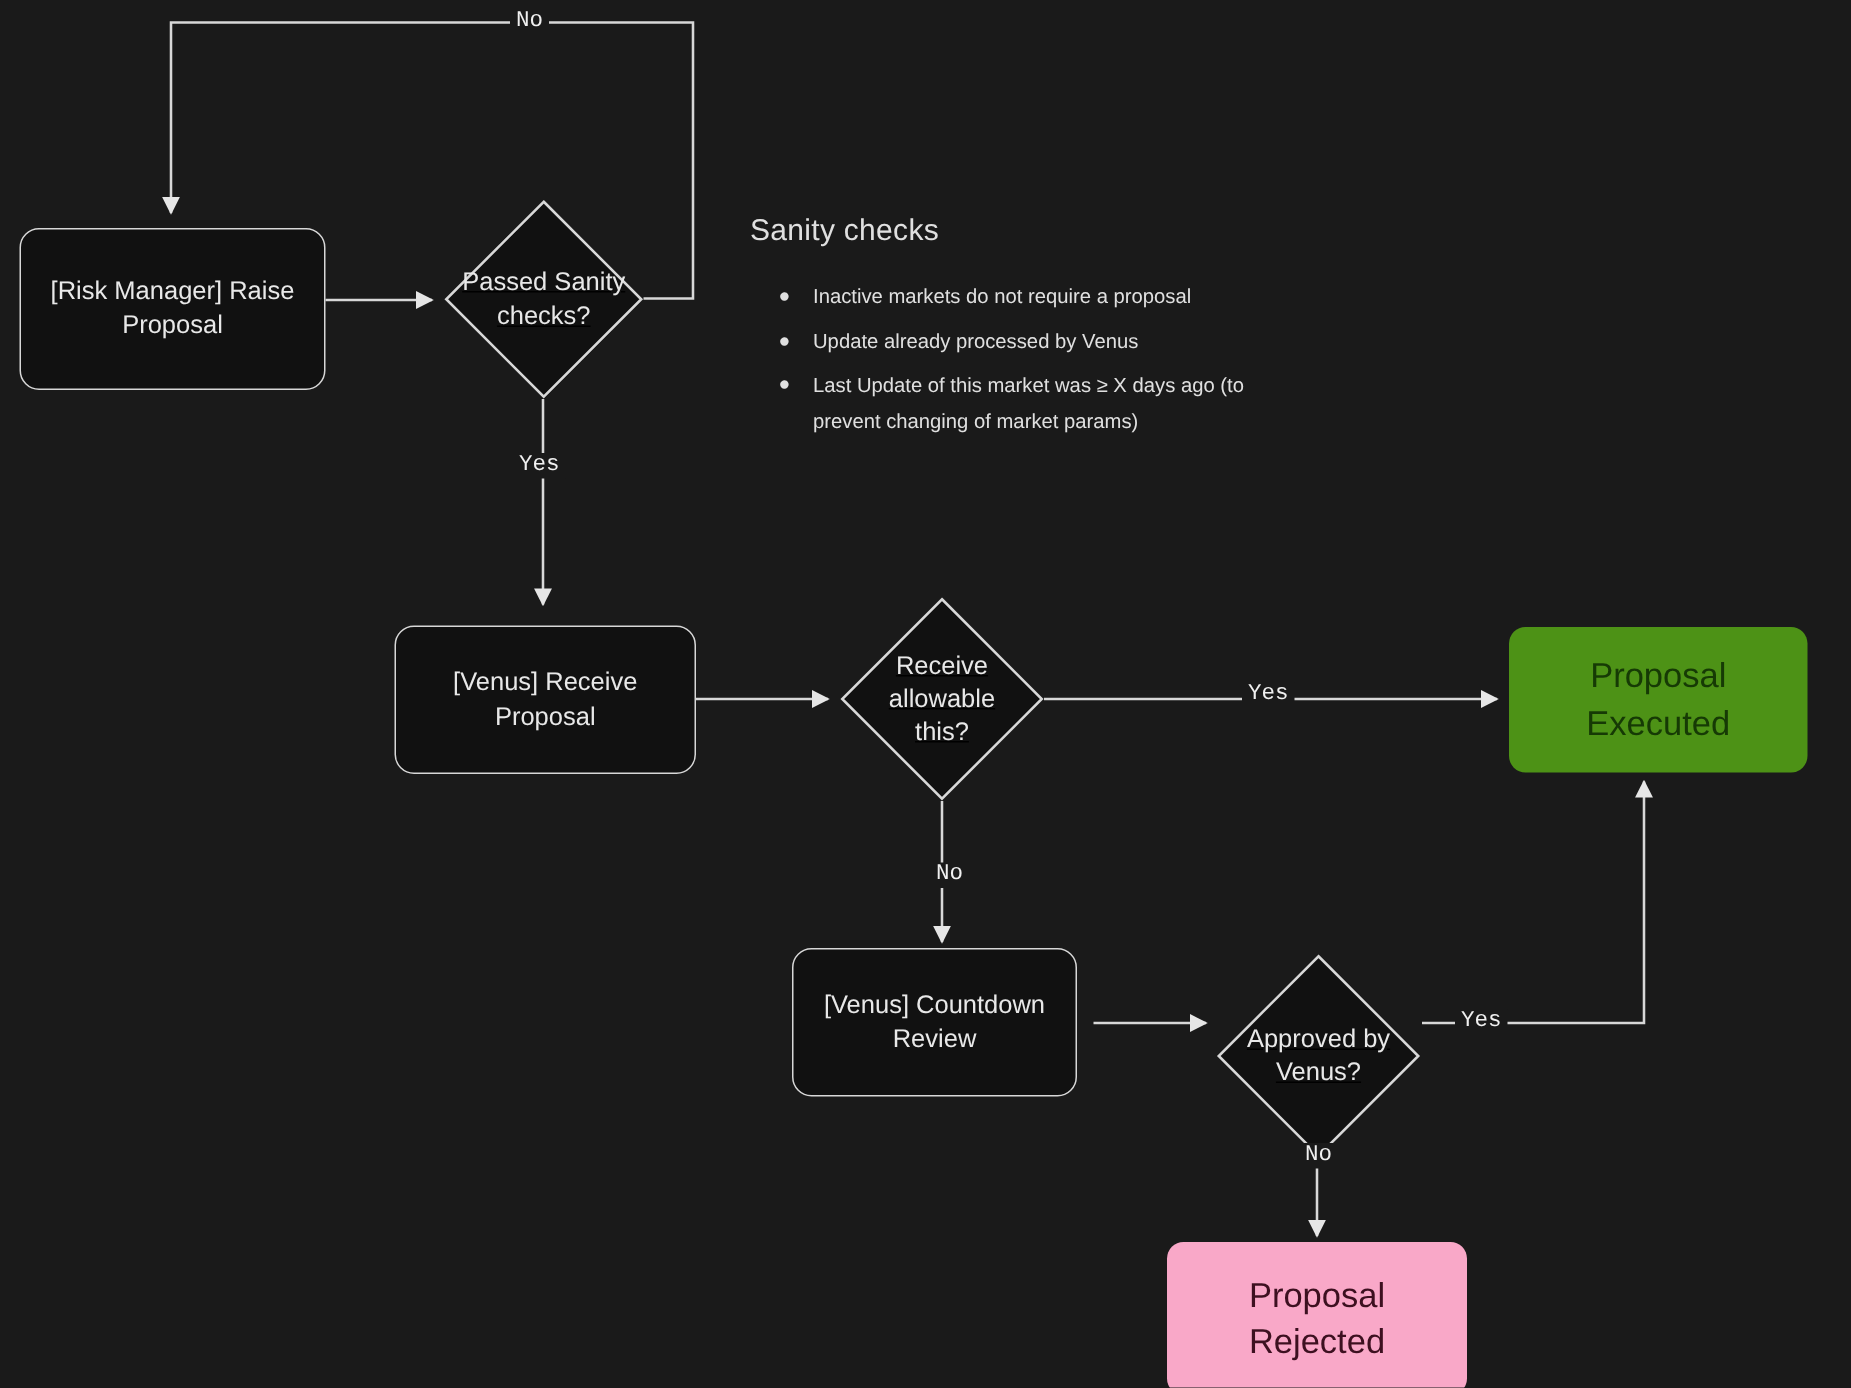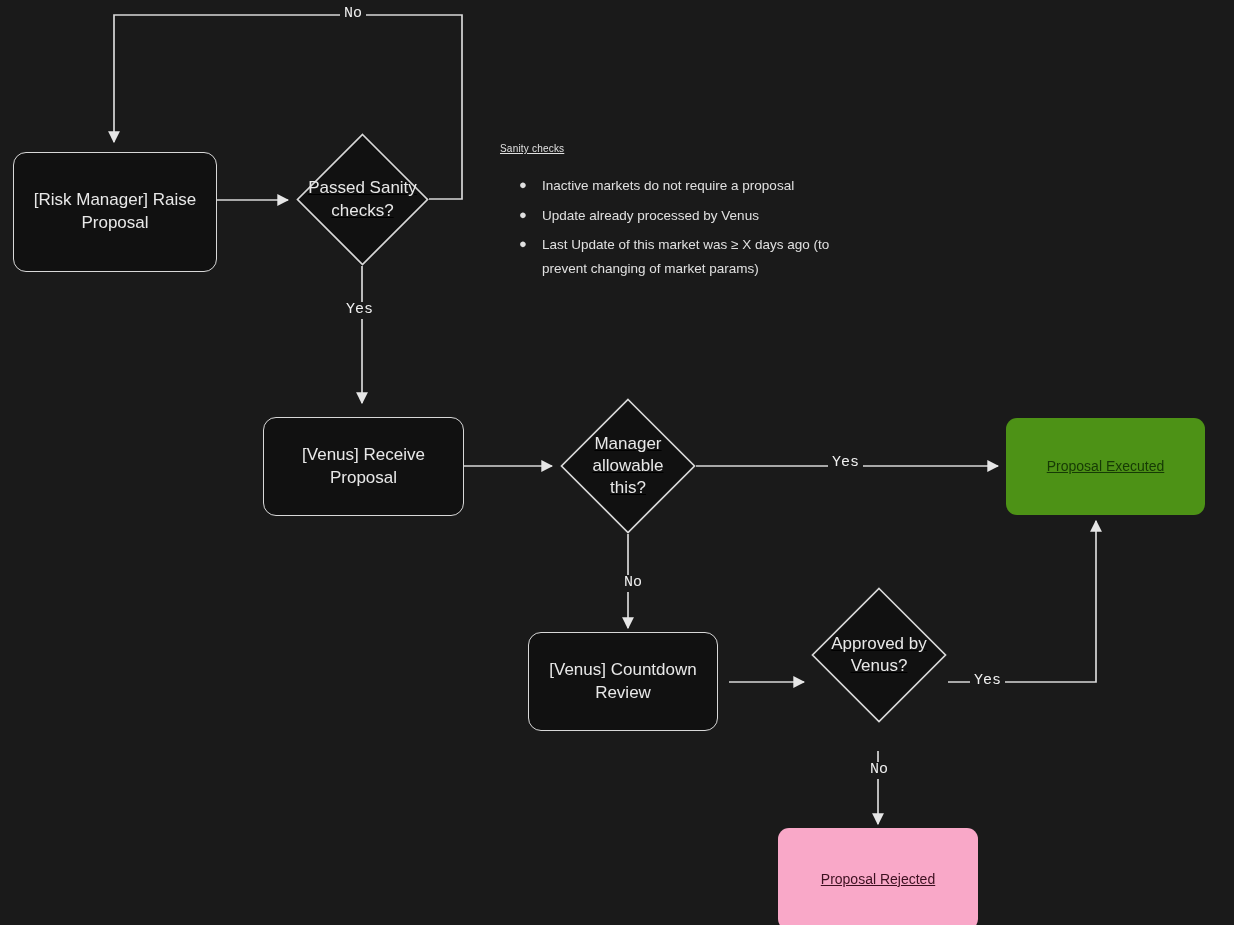--- a/index.html
+++ b/index.html
@@ -40,24 +40,23 @@
     border: 1.6px solid #d8d8d8;
     border-radius: 13px;
     background: #111111;
     color: #e8e8e8;
     font-size: 17px;
     line-height: 1.35;
     padding: 4px 10px;
   }
   .terminal {
     border-radius: 11px;
-    font-size: 14px;
+    font-size: 23px;
     line-height: 1.35;
     padding: 20px 10px;
-    text-decoration: underline;
   }
   .diamond-wrap {
     position: absolute;
     display: flex;
     align-items: center;
     justify-content: center;
     text-decoration: underline;
   }
   .diamond-shape {
     position: absolute;
@@ -83,22 +82,21 @@
     padding: 0 4px;
     white-space: nowrap;
     line-height: 1.1;
     font-family: Liberation Mono, monospace;
   }
   .notes {
     position: absolute;
     color: #e0e0e0;
   }
   .notes-title {
-    font-size: 10px;
-    text-decoration: underline;
+    font-size: 20px;
     letter-spacing: 0.2px;
     margin-bottom: 20px;
   }
   .notes-list {
     margin: 0;
     padding: 0 0 0 42px;
     list-style: none;
   }
   .notes-list li {
     position: relative;
@@ -140,21 +138,21 @@
       <path d="M 628 534 L 628 628" marker-end="url(#arrow)"></path>
 
       <path d="M 729 682 L 804 682" marker-end="url(#arrow)"></path>
 
       <path d="M 948 682 L 1096 682 L 1096 521" marker-end="url(#arrow)"></path>
 
       <path d="M 878 751 L 878 824" marker-end="url(#arrow)"></path>
     </g>
   </svg>
 
-  <div class="node proc" style="left:13px; top:152px; width:204px; height:120px;">
+  <div class="node proc" style="left:13px; top:152px; width:204px; height:108px;">
     <span>[Risk Manager] Raise Proposal</span>
   </div>
 
   <div class="diamond-wrap" style="left:296px; top:133px; width:133px; height:133px;">
     <svg class="diamond-shape" viewBox="0 0 133 133" preserveAspectRatio="none">
       <polygon points="66.5,1.5 131.5,66.5 66.5,131.5 1.5,66.5" fill="#111111" stroke="#d8d8d8" stroke-width="1.7"></polygon>
     </svg>
     <div class="diamond-label">
       <div>Passed Sanity</div>
       <div>checks?</div>
@@ -163,31 +161,31 @@
 
   <div class="node proc" style="left:263px; top:417px; width:201px; height:99px;align-items:center;">
     <span>[Venus] Receive Proposal</span>
   </div>
 
   <div class="diamond-wrap" style="left:560px; top:398px; width:136px; height:136px;">
     <svg class="diamond-shape" viewBox="0 0 136 136" preserveAspectRatio="none">
       <polygon points="68,1.5 134.5,68 68,134.5 1.5,68" fill="#111111" stroke="#d8d8d8" stroke-width="1.7"></polygon>
     </svg>
     <div class="diamond-label">
-      <div>Manager</div>
+      <div>Receive</div>
       <div>allowable</div>
       <div>this?</div>
     </div>
   </div>
 
   <div class="node proc" style="left:528px; top:632px; width:190px; height:99px;">
     <span>[Venus] Countdown Review</span>
   </div>
 
-  <div class="diamond-wrap" style="left:811px; top:587px; width:136px; height:136px;">
+  <div class="diamond-wrap" style="left:811px; top:636px; width:136px; height:136px;">
     <svg class="diamond-shape" viewBox="0 0 136 136" preserveAspectRatio="none">
       <polygon points="68,1.5 134.5,68 68,134.5 1.5,68" fill="#111111" stroke="#d8d8d8" stroke-width="1.7"></polygon>
     </svg>
     <div class="diamond-label">
       <div>Approved by</div>
       <div>Venus?</div>
     </div>
   </div>
 
   <div class="node terminal" style="left:1006px; top:418px; width:199px; height:97px; background:#4d9216; color:#163a05;">

